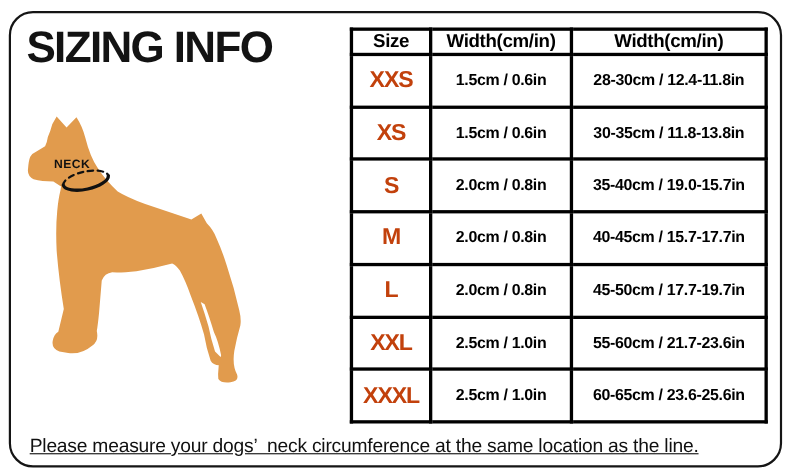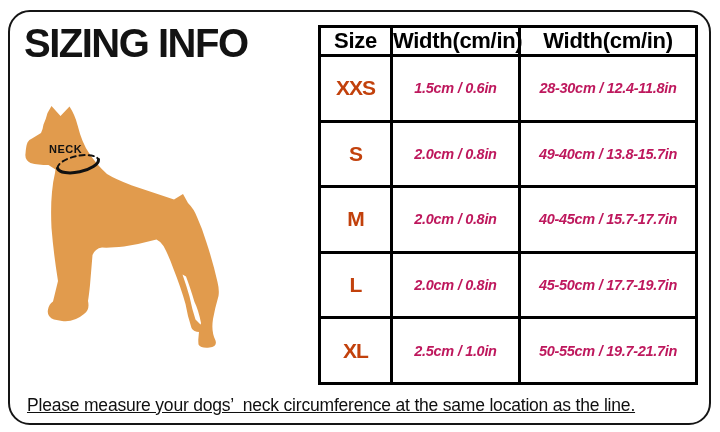--- a/index.html
+++ b/index.html
@@ -23,27 +23,27 @@
   }
   table.size-table {
     position:absolute; left:318px; top:25px; width:377px; height:360px;
     border-collapse:collapse; table-layout:fixed; background:#ffffff;
     border:1px solid #000;
   }
   .size-table th, .size-table td {
     border:3px solid #000000; text-align:center; vertical-align:middle; padding:0;
   }
   .size-table th {
-    font-size:22px; font-weight:bold; color:#000000; letter-spacing:-0.3px;
+    font-size:17px; font-weight:bold; color:#000000; letter-spacing:-0.3px;
   }
   td.size-cell {
     font-size:21px; font-weight:bold; color:#c2410c; letter-spacing:-1px;
   }
   td.val-cell {
-    font-size:14.5px; font-weight:bold; color:#be185d; letter-spacing:-0.3px;font-style:italic;
+    font-size:14.5px; font-weight:bold; color:#000000; letter-spacing:-0.3px;
   }
   .caption {
     position:absolute; left:27px; top:395px;
     font-size:17.5px; color:#101010; white-space:pre; letter-spacing:-0.2px;text-decoration:underline;
   }
 </style>
 </head>
 <body>
 
 <div class="frame"></div>
@@ -89,35 +89,45 @@
       <th>Width(cm/in)</th>
     </tr>
   </thead>
   <tbody>
     <tr>
       <td class="size-cell">XXS</td>
       <td class="val-cell">1.5cm / 0.6in</td>
       <td class="val-cell">28-30cm / 12.4-11.8in</td>
     </tr>
     <tr>
+      <td class="size-cell">XS</td>
+      <td class="val-cell">1.5cm / 0.6in</td>
+      <td class="val-cell">30-35cm / 11.8-13.8in</td>
+    </tr>
+    <tr>
       <td class="size-cell">S</td>
       <td class="val-cell">2.0cm / 0.8in</td>
-      <td class="val-cell">49-40cm / 13.8-15.7in</td>
+      <td class="val-cell">35-40cm / 19.0-15.7in</td>
     </tr>
     <tr>
       <td class="size-cell">M</td>
       <td class="val-cell">2.0cm / 0.8in</td>
       <td class="val-cell">40-45cm / 15.7-17.7in</td>
     </tr>
     <tr>
       <td class="size-cell">L</td>
       <td class="val-cell">2.0cm / 0.8in</td>
       <td class="val-cell">45-50cm / 17.7-19.7in</td>
     </tr>
     <tr>
-      <td class="size-cell">XL</td>
+      <td class="size-cell">XXL</td>
       <td class="val-cell">2.5cm / 1.0in</td>
-      <td class="val-cell">50-55cm / 19.7-21.7in</td>
+      <td class="val-cell">55-60cm / 21.7-23.6in</td>
+    </tr>
+    <tr>
+      <td class="size-cell">XXXL</td>
+      <td class="val-cell">2.5cm / 1.0in</td>
+      <td class="val-cell">60-65cm / 23.6-25.6in</td>
     </tr>
   </tbody>
 </table>
 
 <div class="caption">Please measure your dogs’  neck circumference at the same location as the line.</div>
 
 </body></html>

